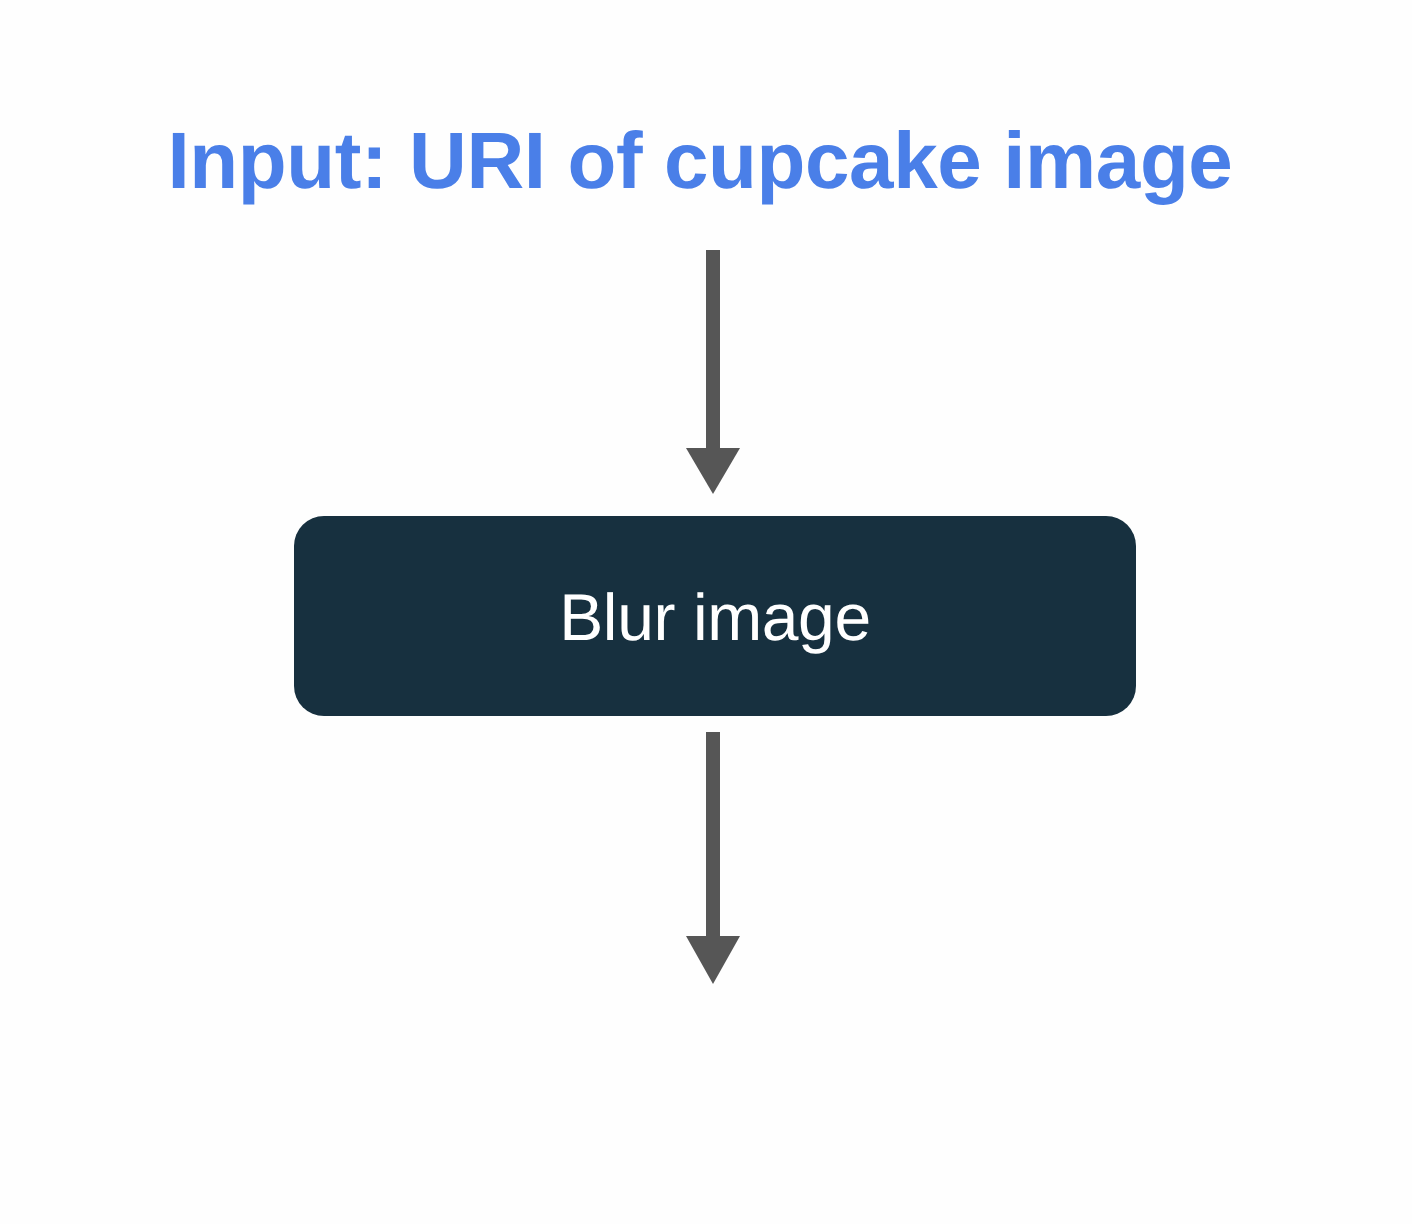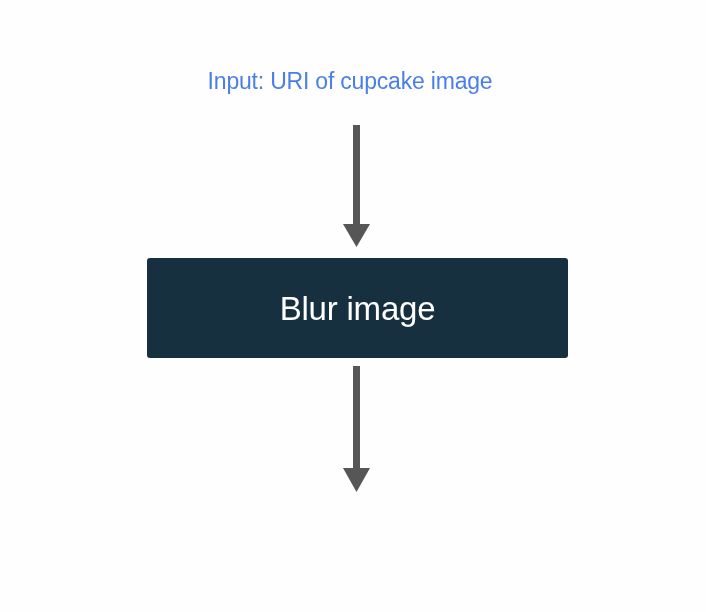--- a/index.html
+++ b/index.html
@@ -17,22 +17,22 @@
     background: #fefefe;
     overflow: hidden;
   }
 
   
   .node-label {
     position: absolute;
     left: 0;
     width: 700px;
     text-align: center;
-    font-size: 23px;
-    font-weight: 400;
+    font-size: 40px;
+    font-weight: 700;
     letter-spacing: -0.2px;
     white-space: nowrap;
     color: #4a7fe8;
   }
   #input-label {
     top: 61px;
     line-height: 40px;
   }
   #output-label {
     top: 522px;
@@ -40,21 +40,21 @@
   }
 
   
   #process-box {
     position: absolute;
     left: 147px;
     top: 258px;
     width: 421px;
     height: 100px;
     background: #17303f;
-    border-radius: 3px;
+    border-radius: 15px;
     display: flex;
     align-items: center;
     justify-content: center;
     box-sizing: border-box;
   }
   #process-box-label {
     font-size: 33px;
     font-weight: 400;
     color: #ffffff;
     letter-spacing: -0.2px;

